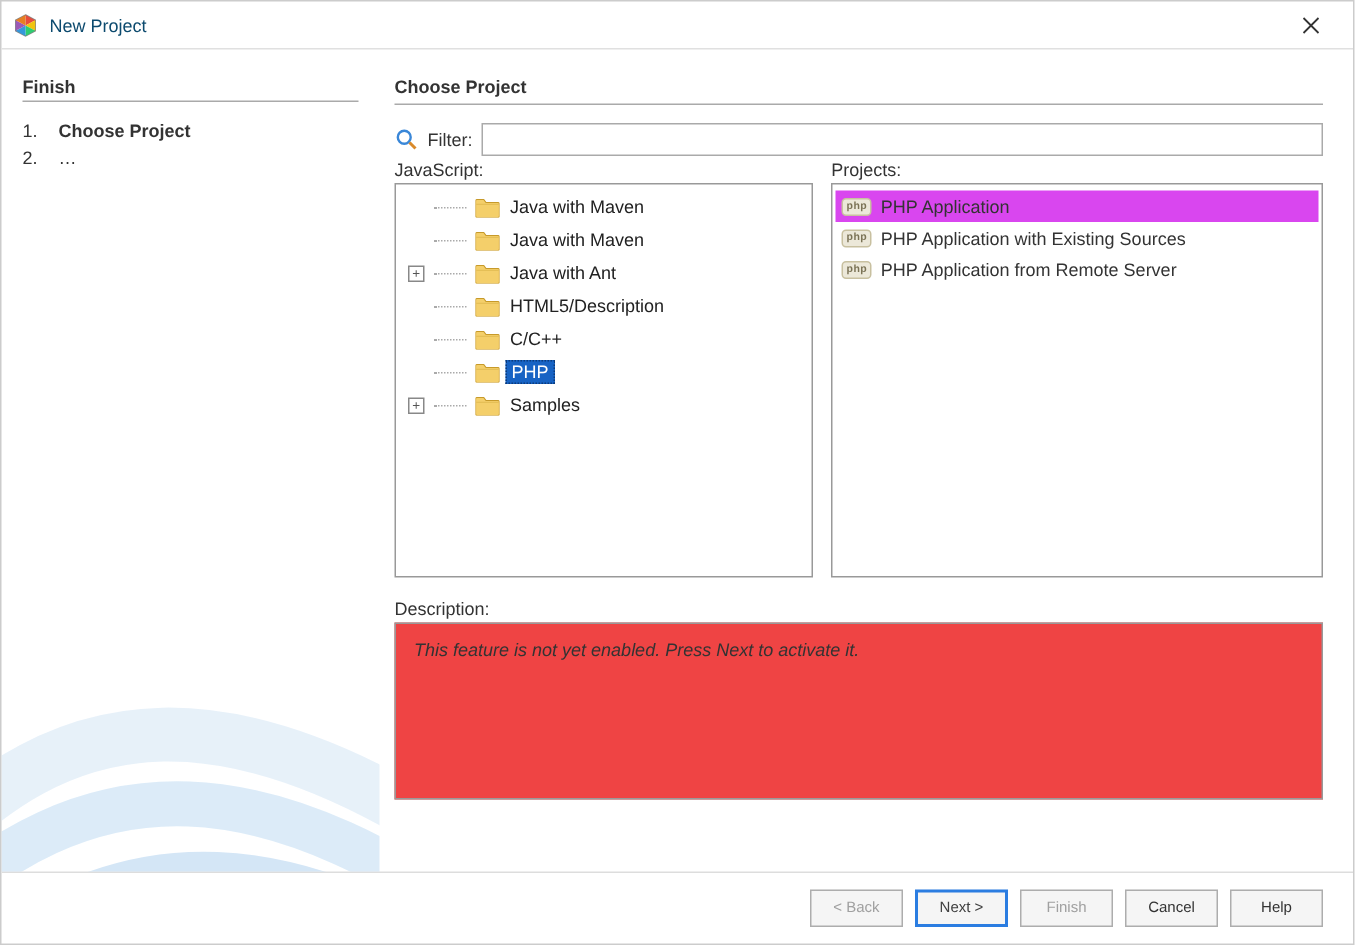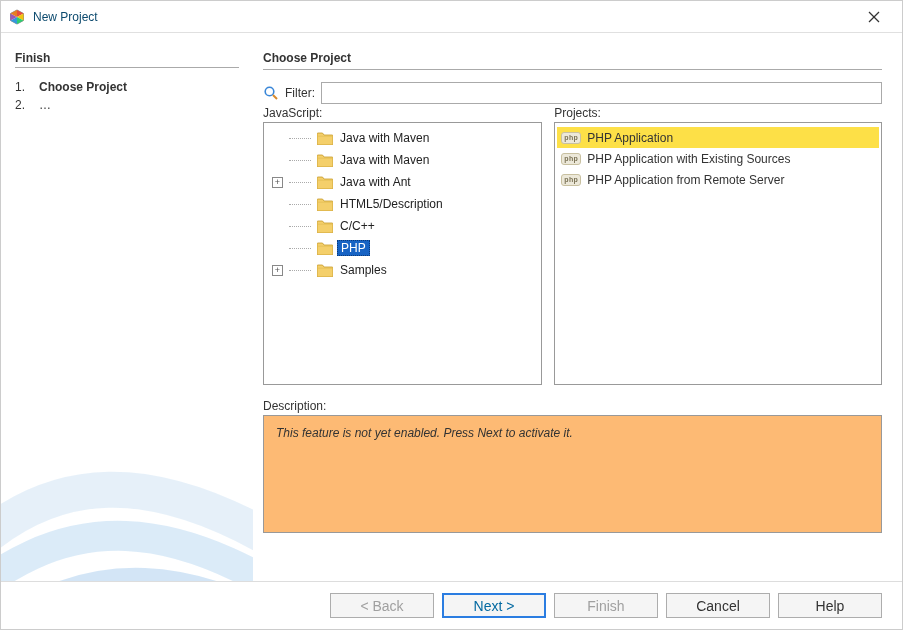--- a/index.html
+++ b/index.html
@@ -182,21 +182,21 @@
   
   .proj-list { list-style: none; margin: 0; padding: 0; }
   .proj-list li {
     display: flex;
     align-items: center;
     height: 21px;
     padding: 0 4px;
     gap: 6px;
     cursor: default;
   }
-  .proj-list li.selected { background: #fde047; }
+  .proj-list li.selected { background: #d946ef; }
   .php-icon {
     width: 20px; height: 12px;
     background: #ece8d9;
     border: 1px solid #c8c0a0;
     border-radius: 3px;
     font-size: 7px;
     font-weight: bold;
     color: #7b7356;
     display: flex;
     align-items: center;
@@ -204,52 +204,52 @@
     letter-spacing: 0.3px;
     flex-shrink: 0;
   }
   
   .desc-label { font-size: 12px; margin-top: 14px; margin-bottom: 2px; }
   .desc-box {
     border: 1px solid #999;
     height: 118px;
     padding: 10px 12px;
     font-size: 12px;
-    background: #fdba74;
+    background: #ef4444;
   }
   .desc-box .italic { font-style: italic; margin-bottom: 14px; }
   .desc-box .strong { font-weight: bold; }
   
   .buttonbar {
     height: 48px;
     border-top: 1px solid #ddd;
     display: flex;
     align-items: center;
     justify-content: flex-end;
     padding: 0 20px;
     gap: 8px;
   }
   .btn {
-    width: 104px;
+    width: 62px;
     height: 25px;
-    font-size: 14px;
+    font-size: 10px;
     border: 1px solid #adadad;
     background: #f5f5f5;
     display: flex;
     align-items: center;
     justify-content: center;
     cursor: pointer;
   }
   .btn.disabled {
     color: #a0a0a0;
     cursor: default;
   }
   .btn.primary {
     border: 2px solid #2b7de1;
-    color: #0369a1;
+    color: #404040;
   }
 </style>
 </head>
 <body>
 
 <div class="titlebar">
   <span class="logo">
     <svg viewBox="0 0 16 16">
       <polygon points="8,1 14.5,4.5 14.5,11.5 8,15 1.5,11.5 1.5,4.5" fill="none" stroke="#888" stroke-width="1"></polygon>
       <polygon points="8,1 14.5,4.5 8,8" fill="#e74c3c"></polygon>

